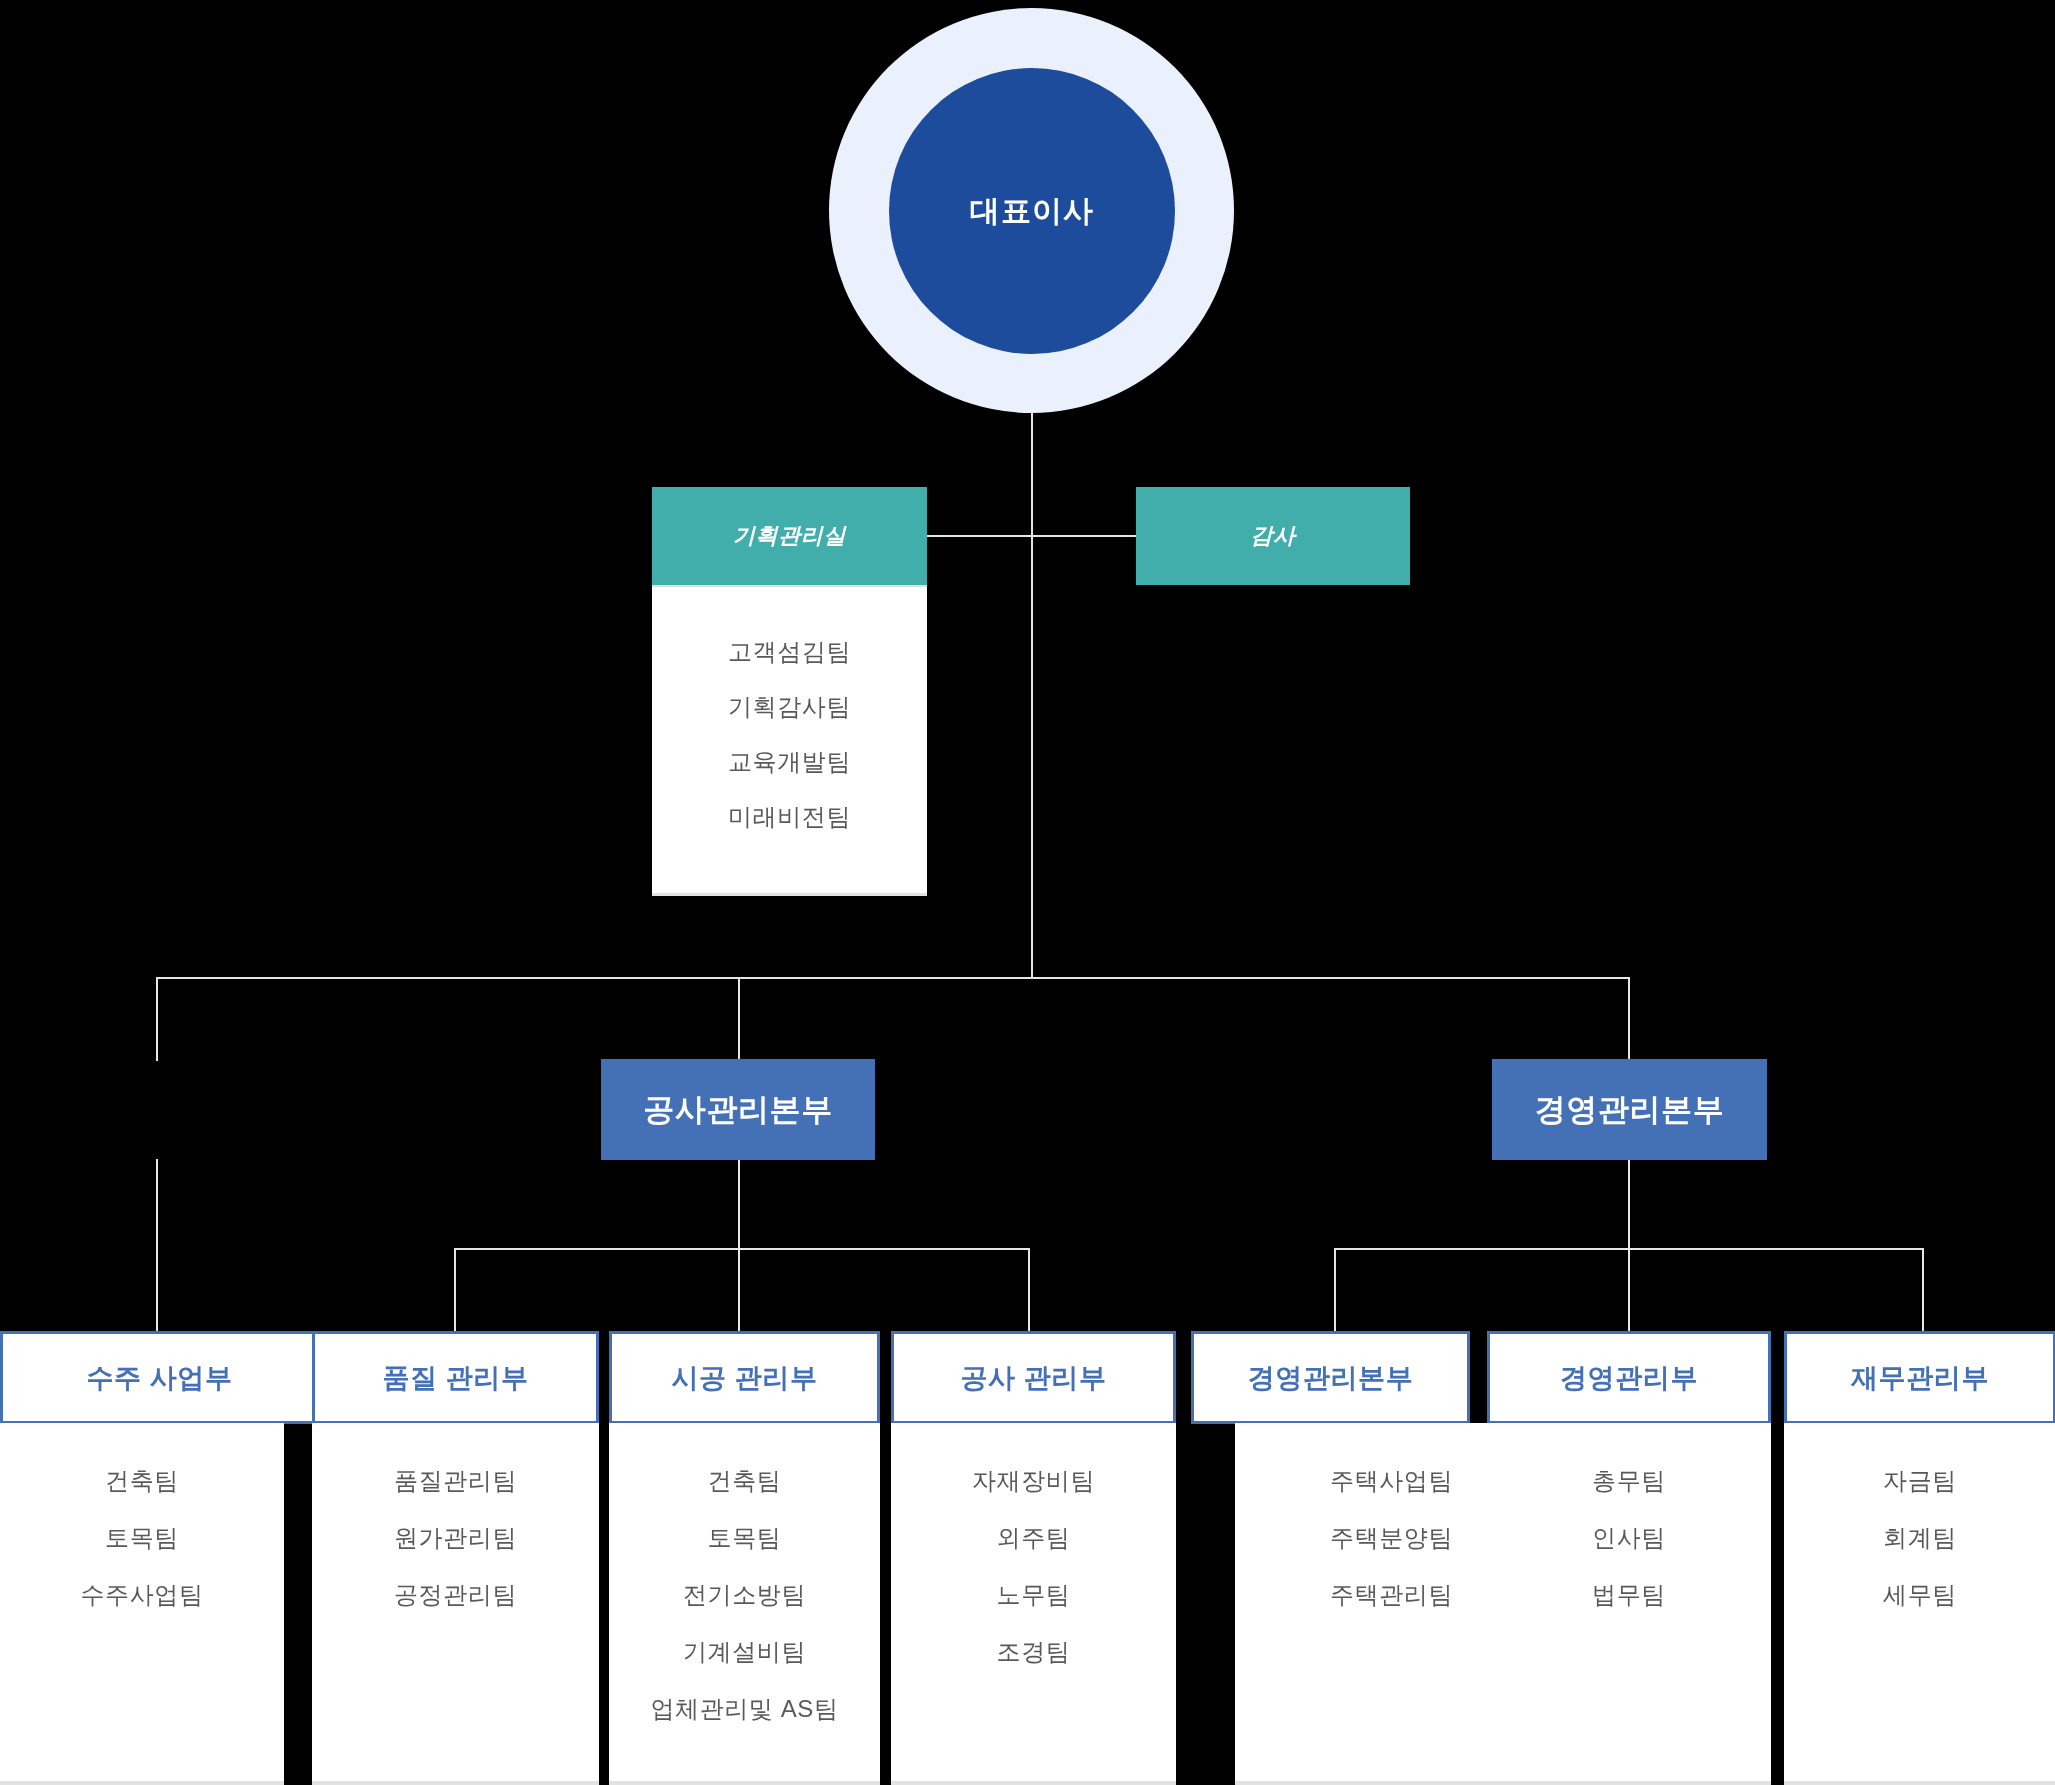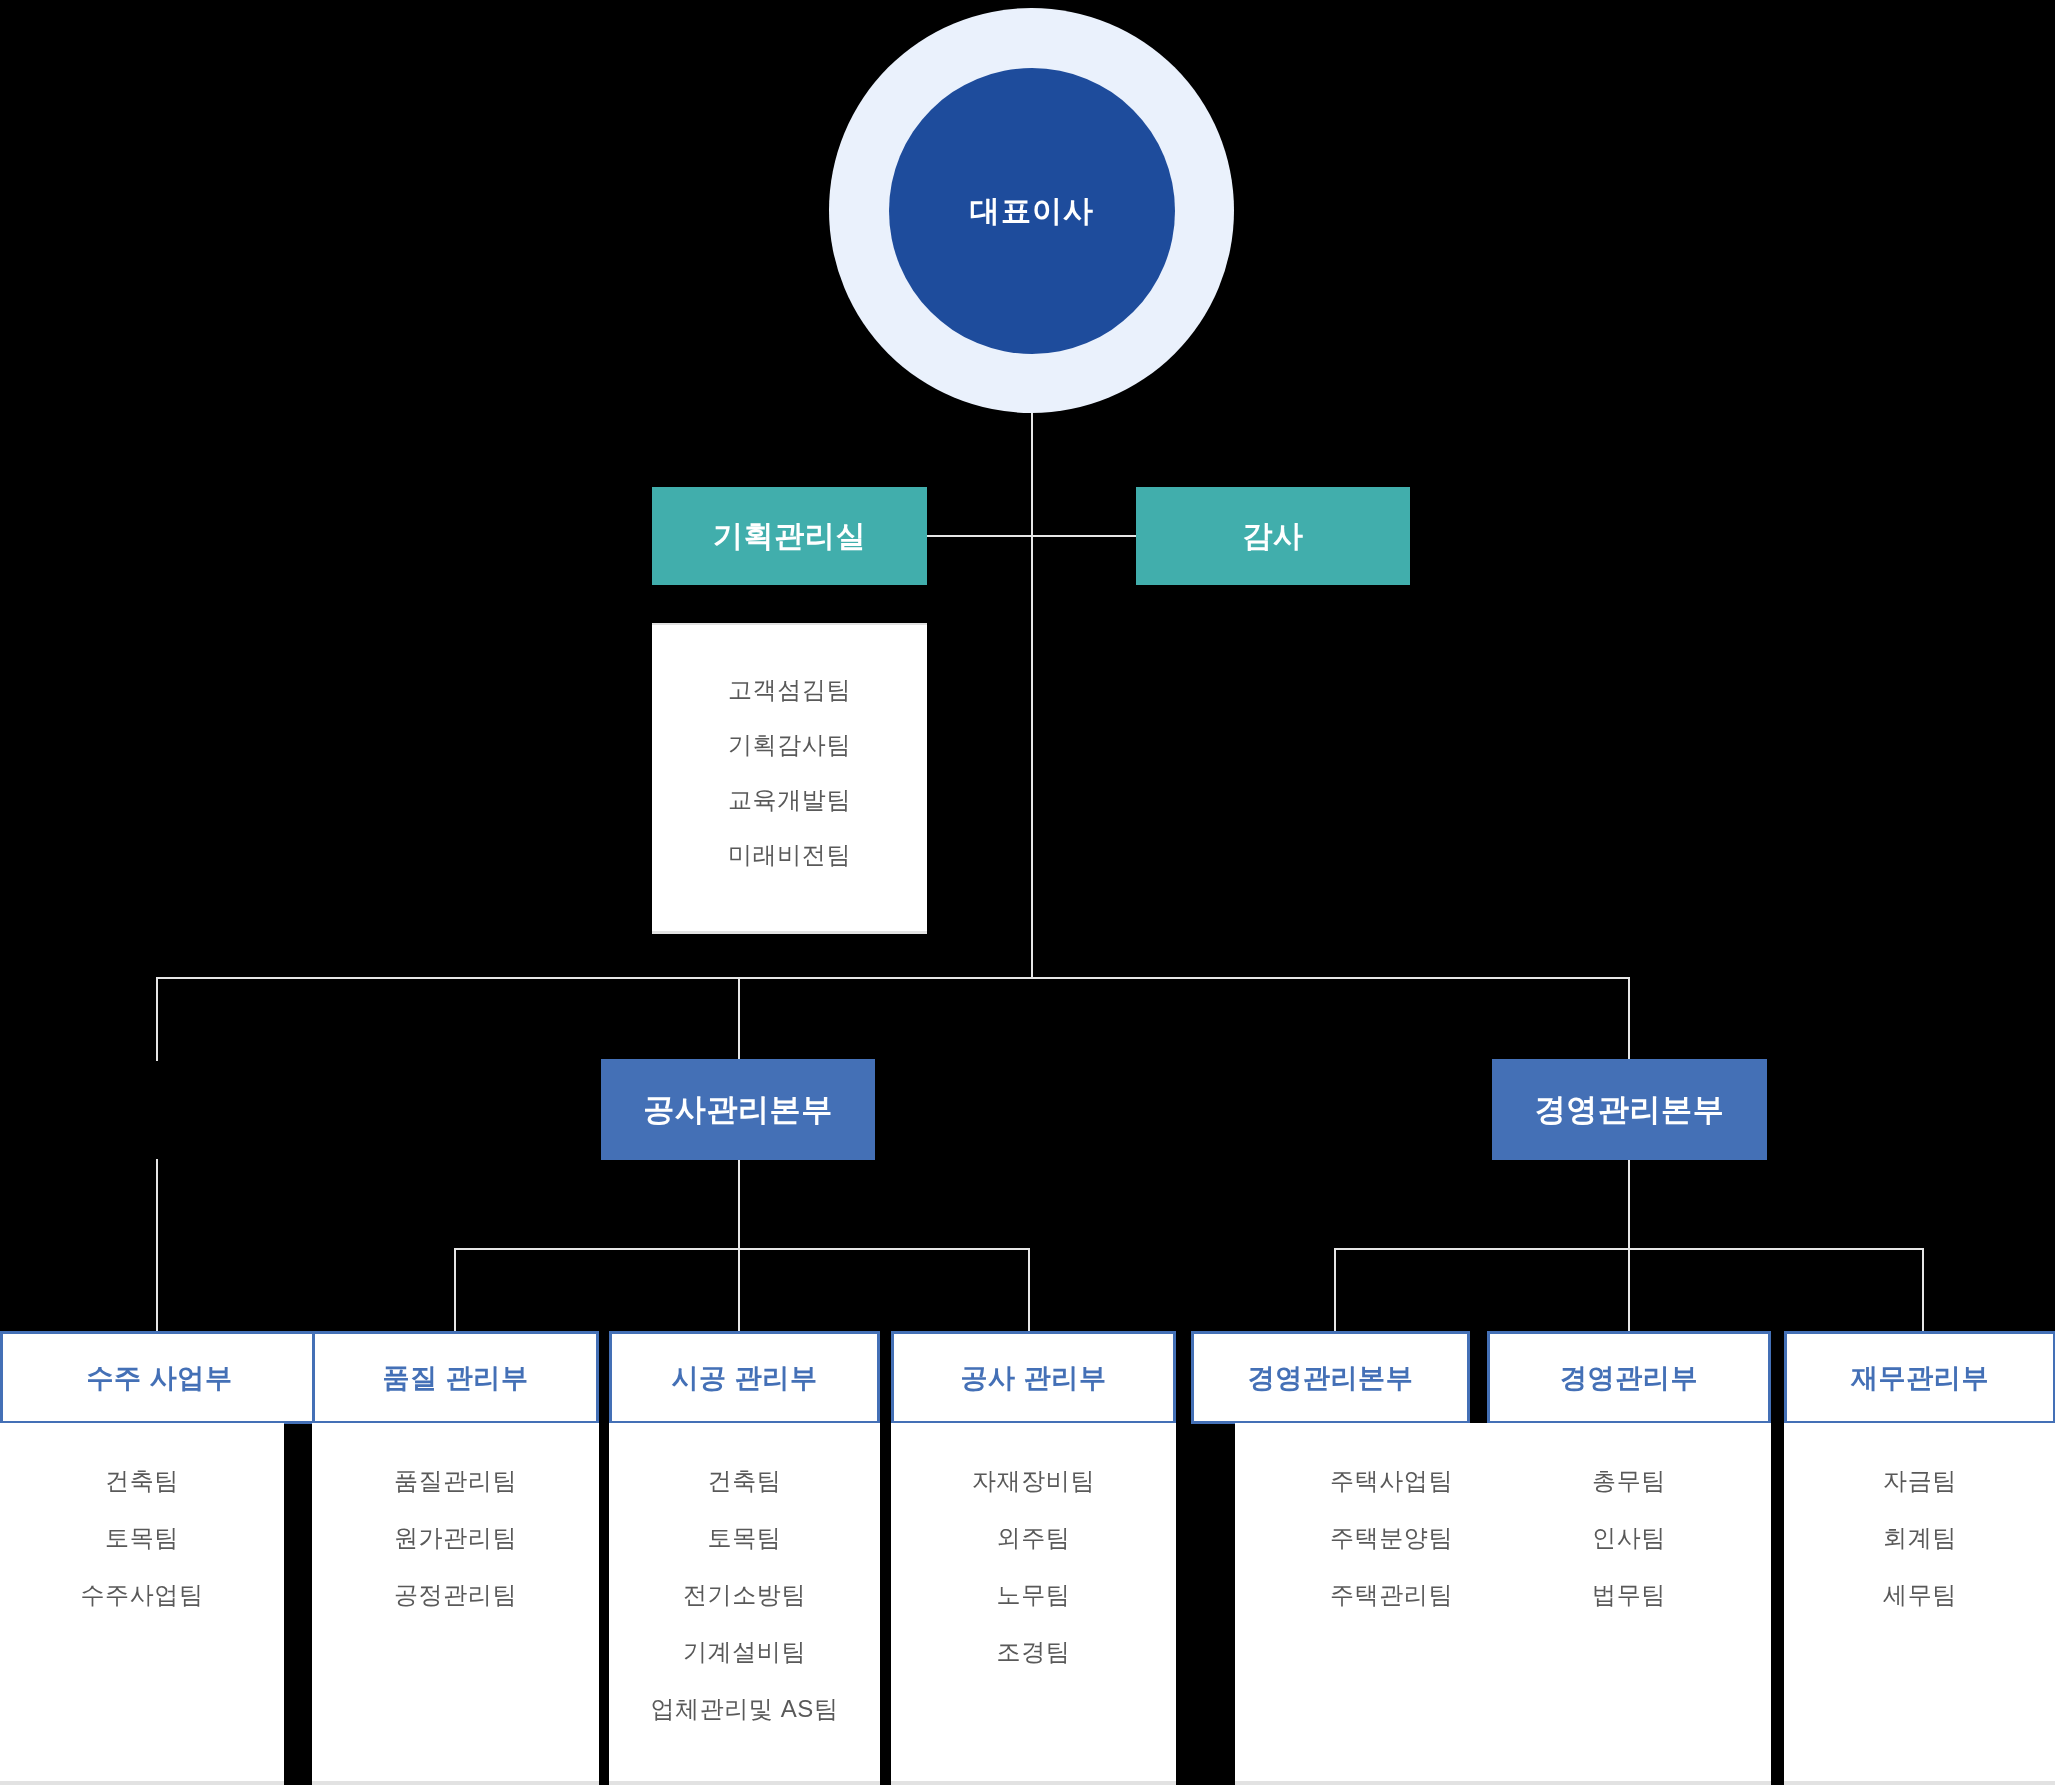--- a/index.html
+++ b/index.html
@@ -15,28 +15,27 @@
     border-radius:50%;background:#EAF1FC;
   }
   .ceo-circle{
     position:absolute;left:60px;top:60px;width:286px;height:286px;
     border-radius:50%;background:#1E4C9C;display:flex;align-items:center;justify-content:center;
     color:#FFFFFF;font-size:30px;font-weight:bold;letter-spacing:1.1px;
   }
   .teal-box{
     position:absolute;top:487px;height:98px;background:#41AEAC;
     display:flex;align-items:center;justify-content:center;
-    color:#FFFFFF;font-size:30px;font-weight:bold;letter-spacing:0.6px;
+    color:#FFFFFF;font-size:22px;font-weight:bold;letter-spacing:0.6px;font-style:italic;
   }
   .staff-panel{
     position:absolute;left:652px;top:585px;width:275px;height:311px;
     background:#FFFFFF;box-sizing:border-box;
     border-top:2.3px solid #E0E0E0;border-bottom:3.4px solid #E3E3E3;
     padding-top:37px;
-    margin-top:38px;
   }
   .staff-panel .team-item{height:55px;}
   .division-box{
     position:absolute;top:1059px;height:101px;background:#4470B6;
     display:flex;align-items:center;justify-content:center;
     color:#FFFFFF;font-size:31px;font-weight:bold;letter-spacing:0.6px;
   }
   .dept-header{
     position:absolute;top:1331px;height:93px;background:#FFFFFF;
     box-sizing:border-box;border:3.4px solid #4470B6;

